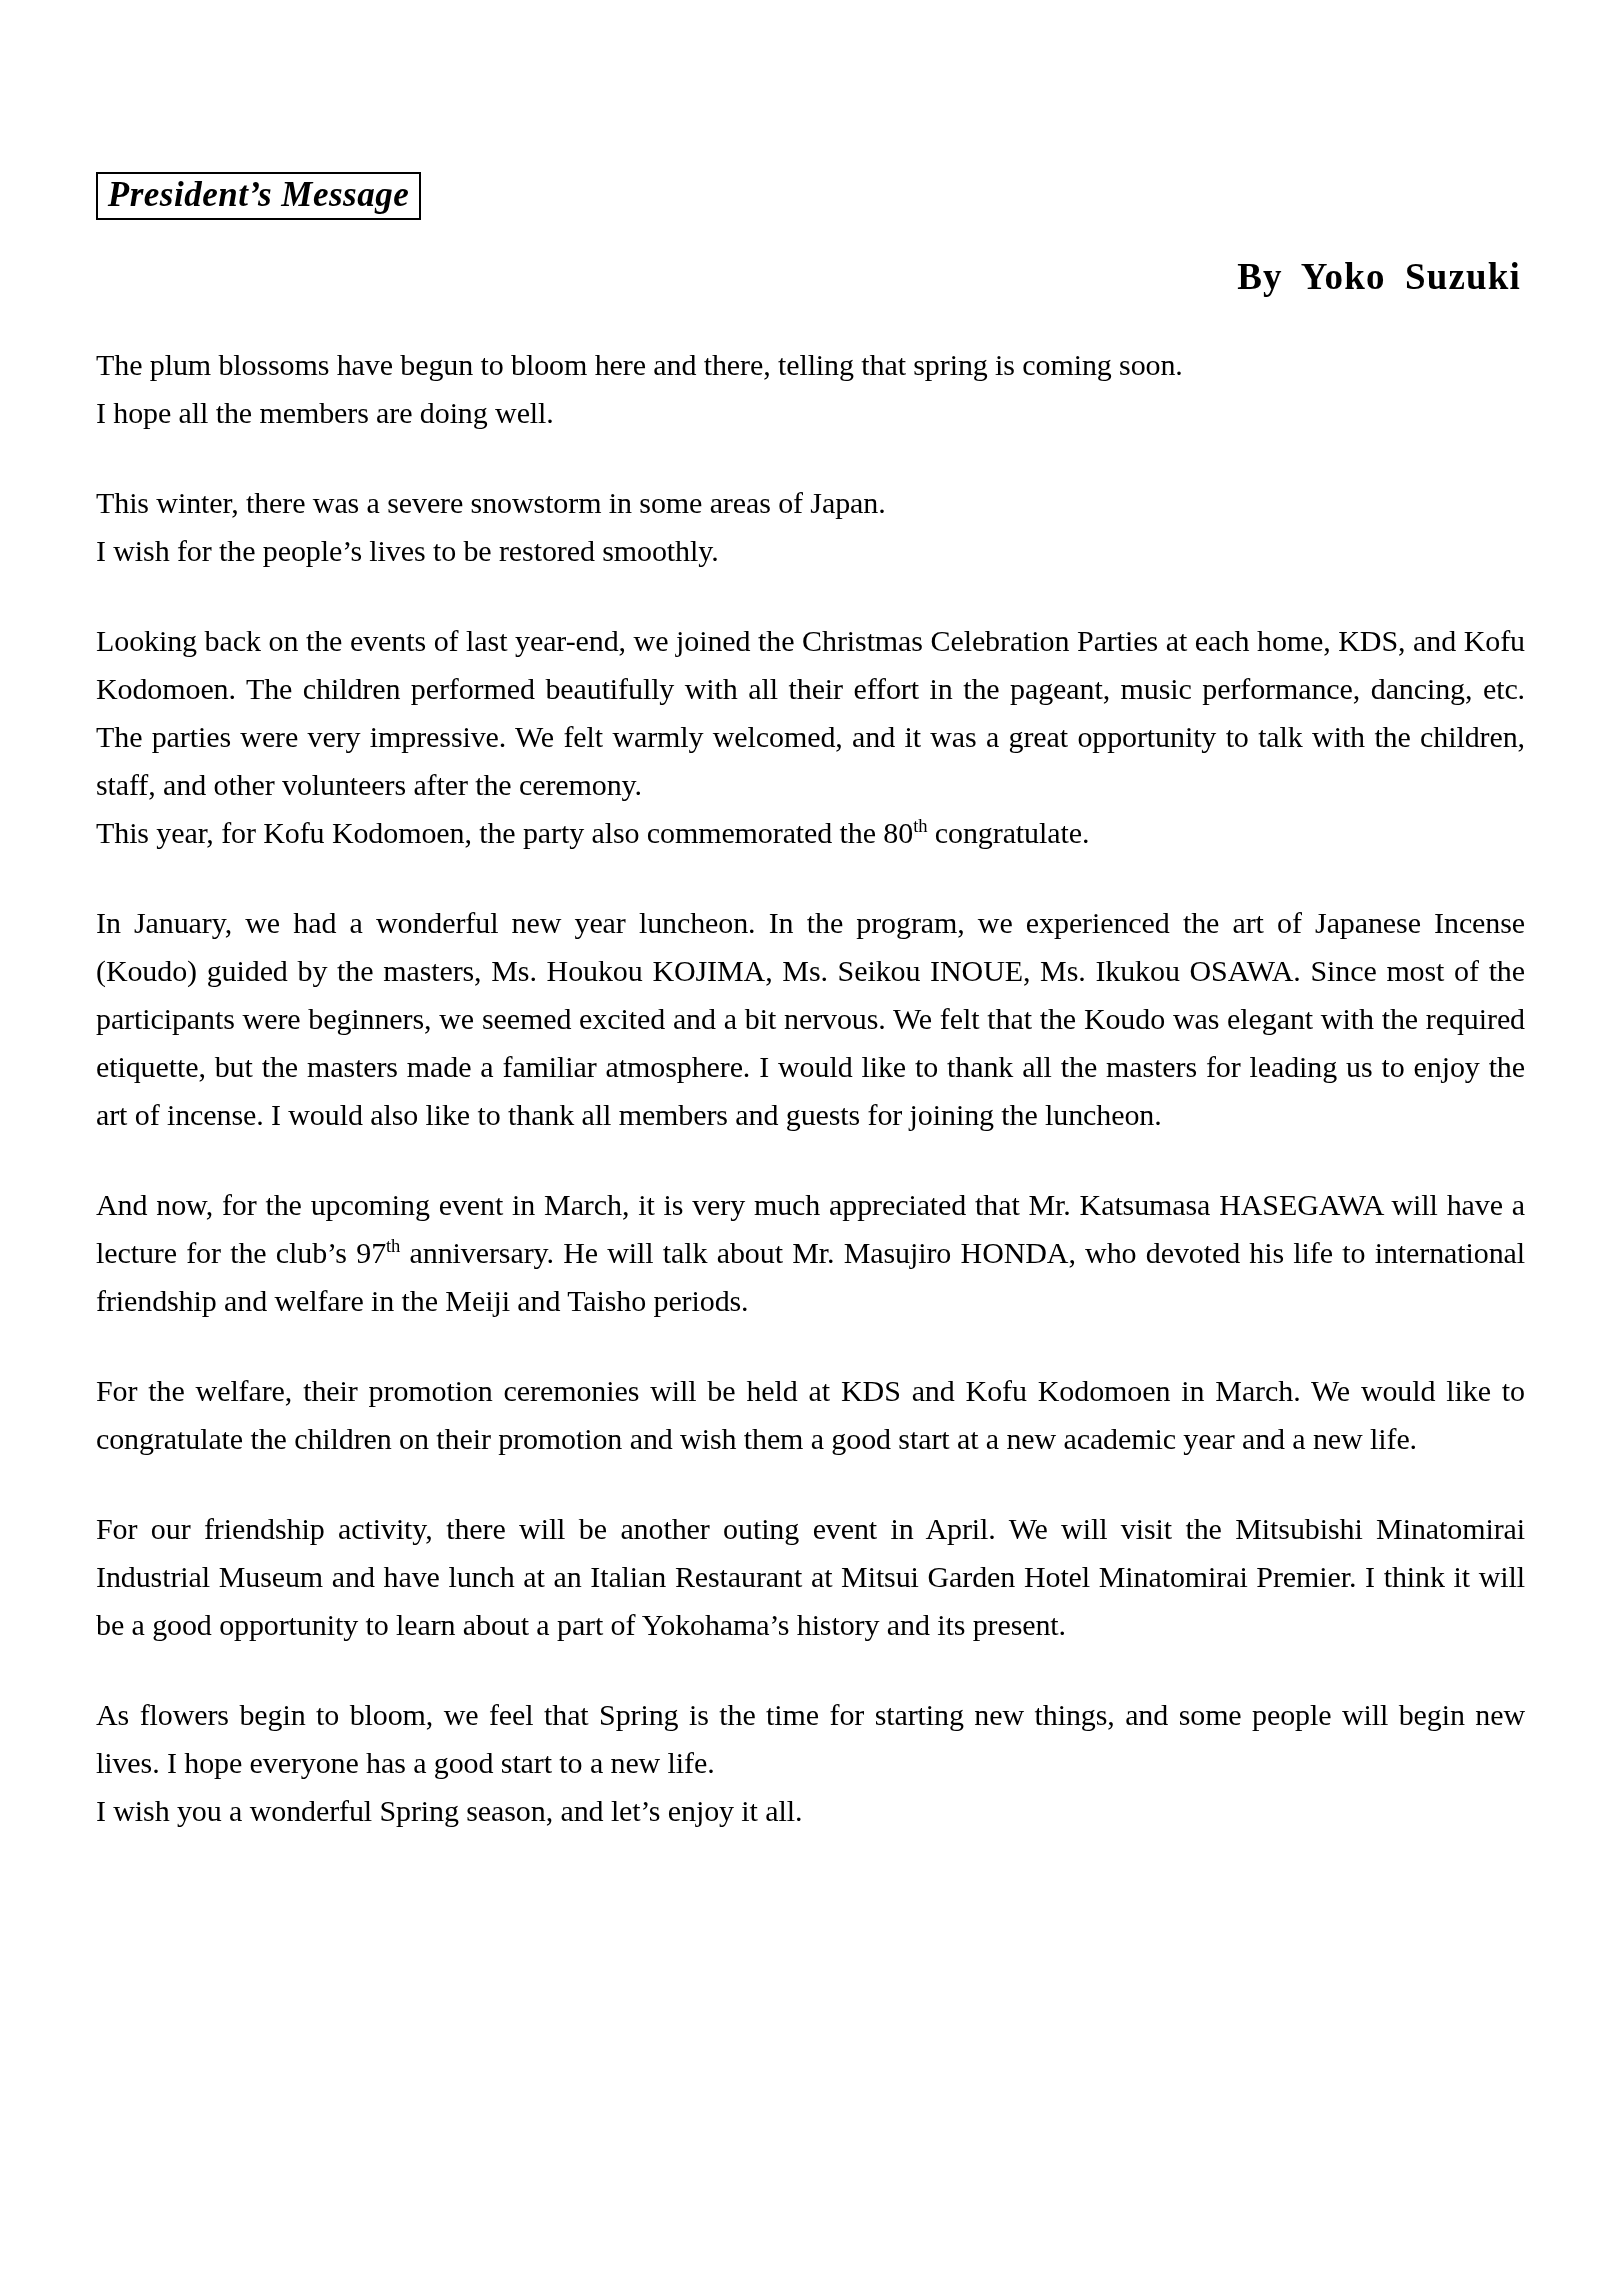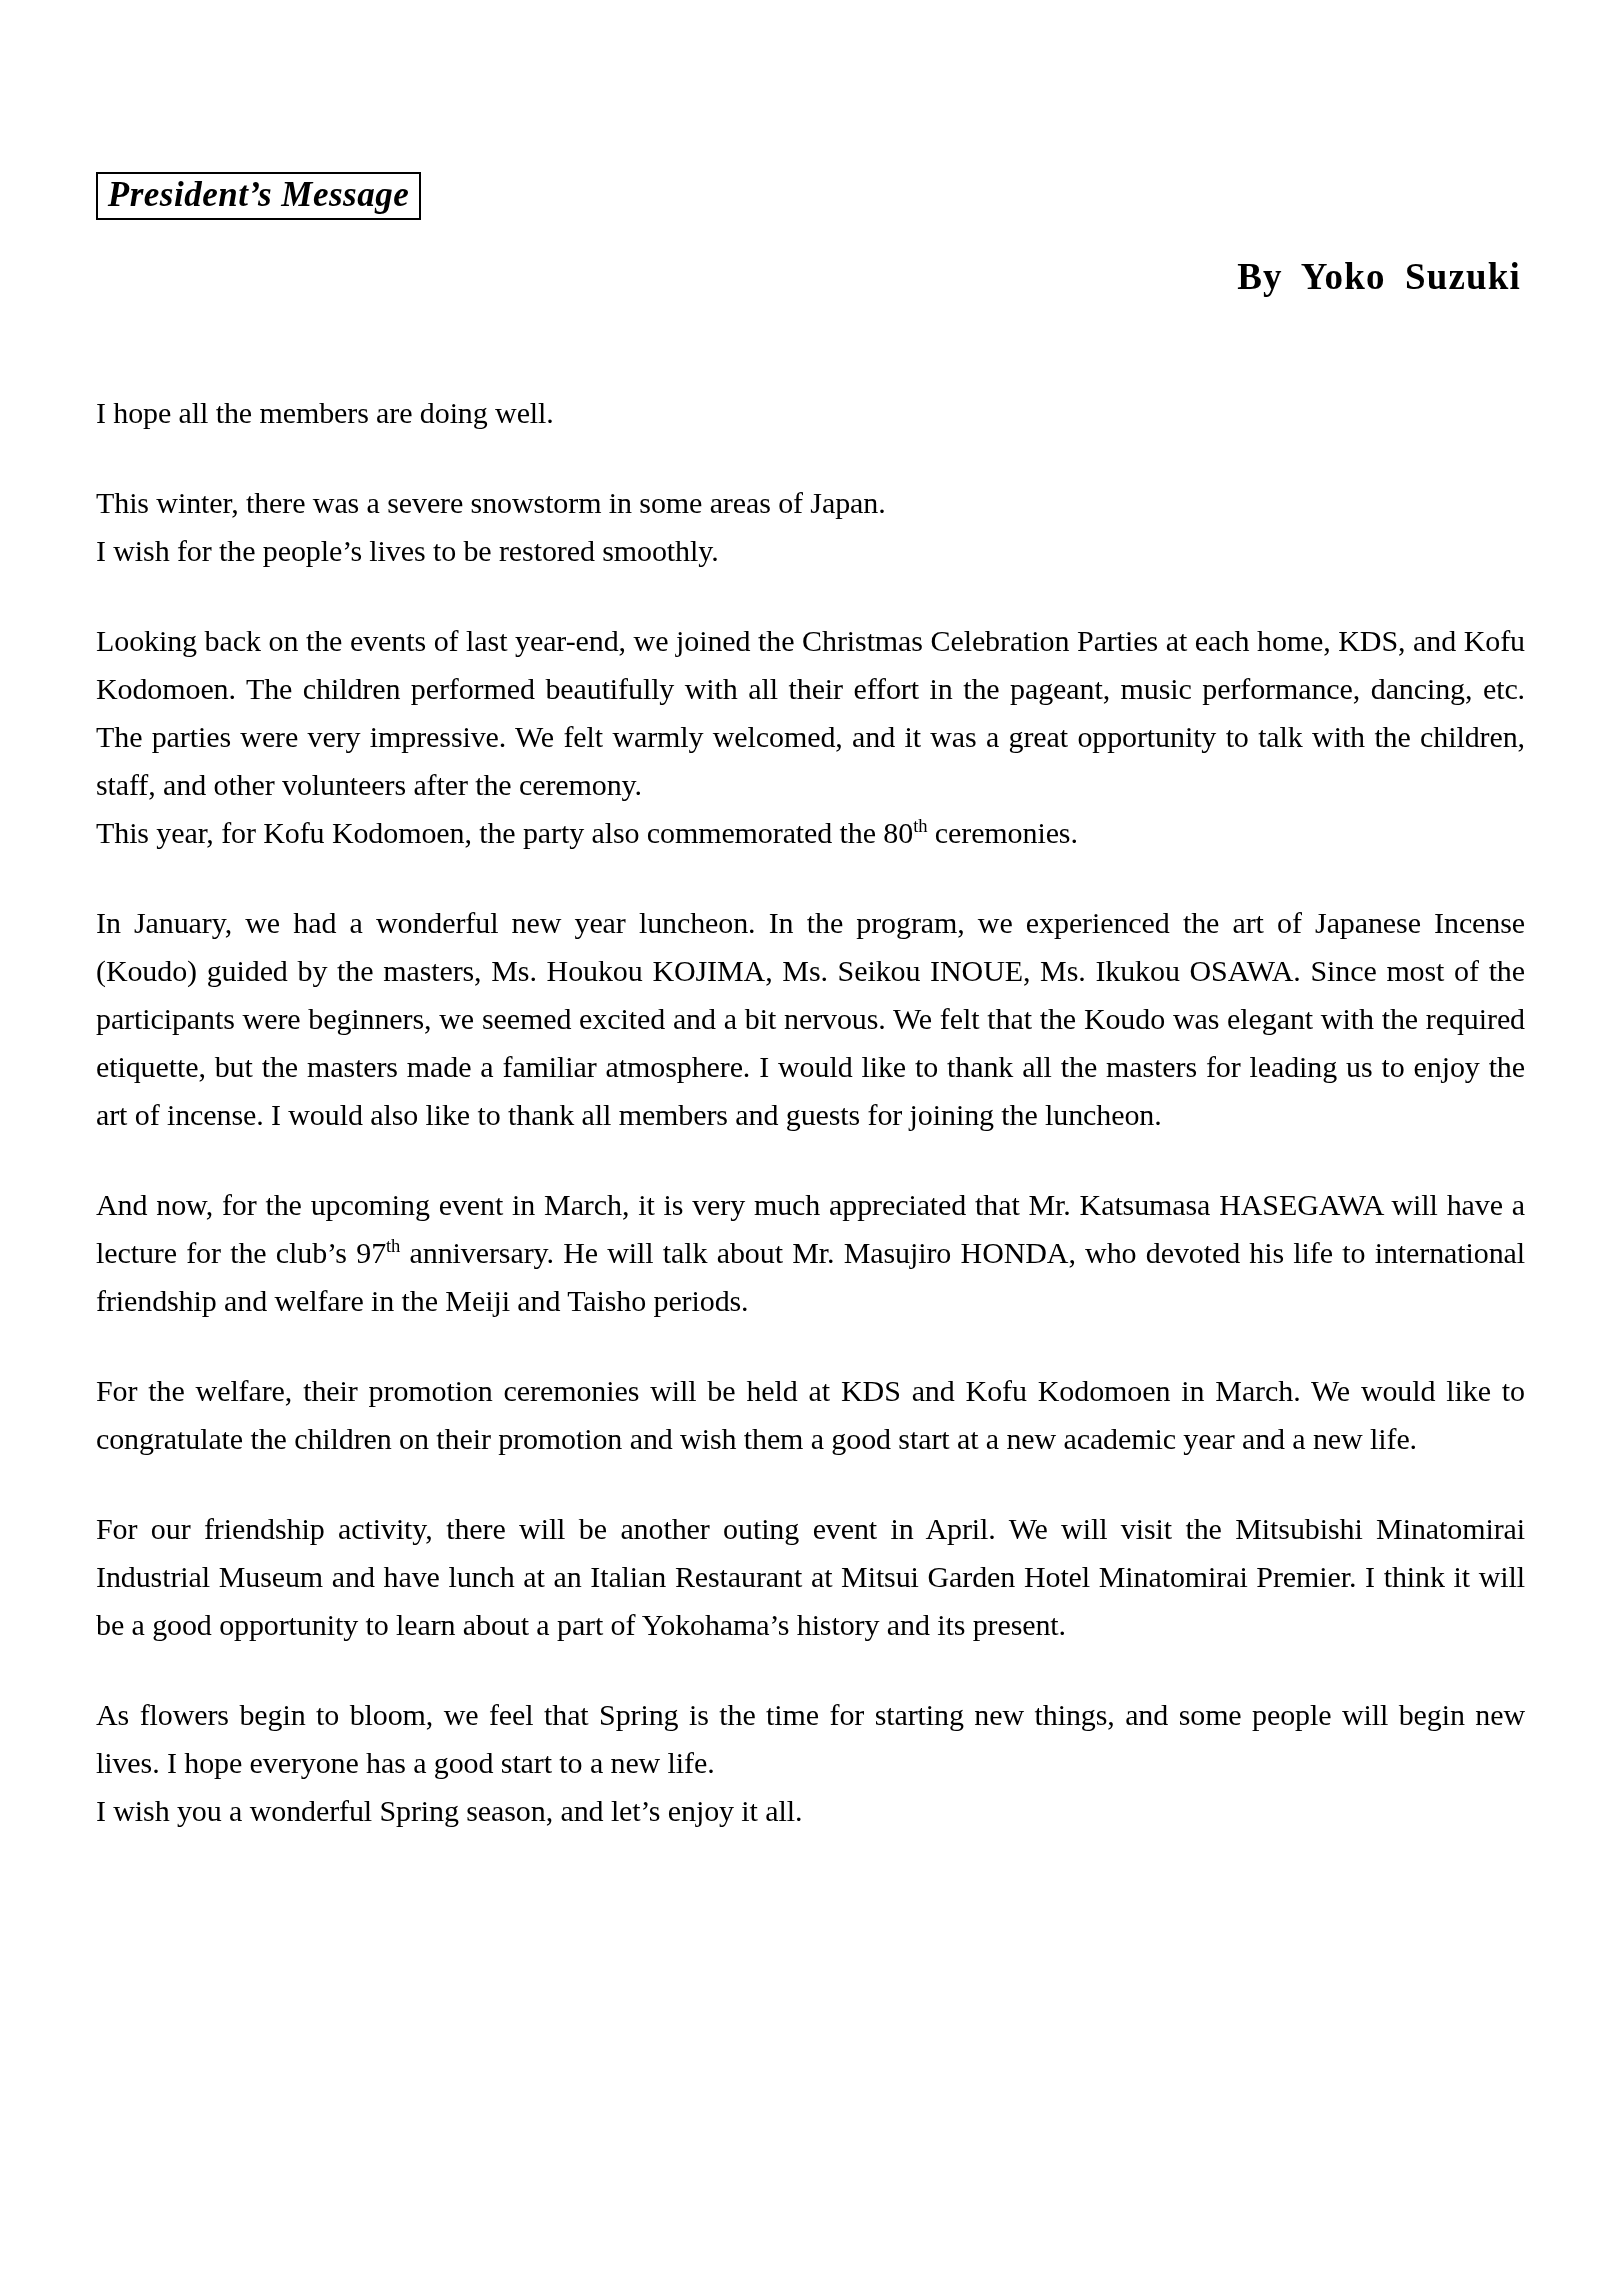--- a/index.html
+++ b/index.html
@@ -106,32 +106,32 @@
       <div class="title-box">
         <span class="title-text">President’s Message</span>
       </div>
     </div>
 
     <div class="byline">By  Yoko  Suzuki</div>
 
     <div class="body-block">
 
       <p class="para nojust spacer-after">
-        <br>
+        <span>The plum blossoms have begun to bloom here and there, telling that spring is coming soon.</span><br>
         <span>I hope all the members are doing well.</span>
       </p>
 
       <p class="para nojust spacer-after">
         <span>This winter, there was a severe snowstorm in some areas of Japan.</span><br>
         <span>I wish for the people’s lives to be restored smoothly.</span>
       </p>
 
       <p class="para">Looking back on the events of last year-end, we joined the Christmas Celebration Parties at each home, KDS, and Kofu Kodomoen. The children performed beautifully with all their effort in the pageant, music performance, dancing, etc. The parties were very impressive. We felt warmly welcomed, and it was a great opportunity to talk with the children, staff, and other volunteers after the ceremony.</p>
 
-      <p class="para nojust spacer-after"><span>This year, for Kofu Kodomoen, the party also commemorated the 80</span><sup>th</sup><span> ceremonies.</span></p>
+      <p class="para nojust spacer-after"><span>This year, for Kofu Kodomoen, the party also commemorated the 80</span><sup>th</sup><span> congratulate.</span></p>
 
       <p class="para spacer-after">In January, we had a wonderful new year luncheon. In the program, we experienced the art of Japanese Incense (Koudo) guided by the masters, Ms. Houkou KOJIMA, Ms. Seikou INOUE, Ms. Ikukou OSAWA. Since most of the participants were beginners, we seemed excited and a bit nervous. We felt that the Koudo was elegant with the required etiquette, but the masters made a familiar atmosphere. I would like to thank all the masters for leading us to enjoy the art of incense. I would also like to thank all members and guests for joining the luncheon.</p>
 
       <p class="para spacer-after"><span>And now, for the upcoming event in March, it is very much appreciated that Mr. Katsumasa HASEGAWA will have a lecture for the club’s 97</span><sup>th</sup><span> anniversary. He will talk about Mr. Masujiro HONDA, who devoted his life to international friendship and welfare in the Meiji and Taisho periods.</span></p>
 
       <p class="para spacer-after">For the welfare, their promotion ceremonies will be held at KDS and Kofu Kodomoen in March. We would like to congratulate the children on their promotion and wish them a good start at a new academic year and a new life.</p>
 
       <p class="para spacer-after">For our friendship activity, there will be another outing event in April. We will visit the Mitsubishi Minatomirai Industrial Museum and have lunch at an Italian Restaurant at Mitsui Garden Hotel Minatomirai Premier. I think it will be a good opportunity to learn about a part of Yokohama’s history and its present.</p>
 
       <p class="para">As flowers begin to bloom, we feel that Spring is the time for starting new things, and some people will begin new lives. I hope everyone has a good start to a new life.</p>

